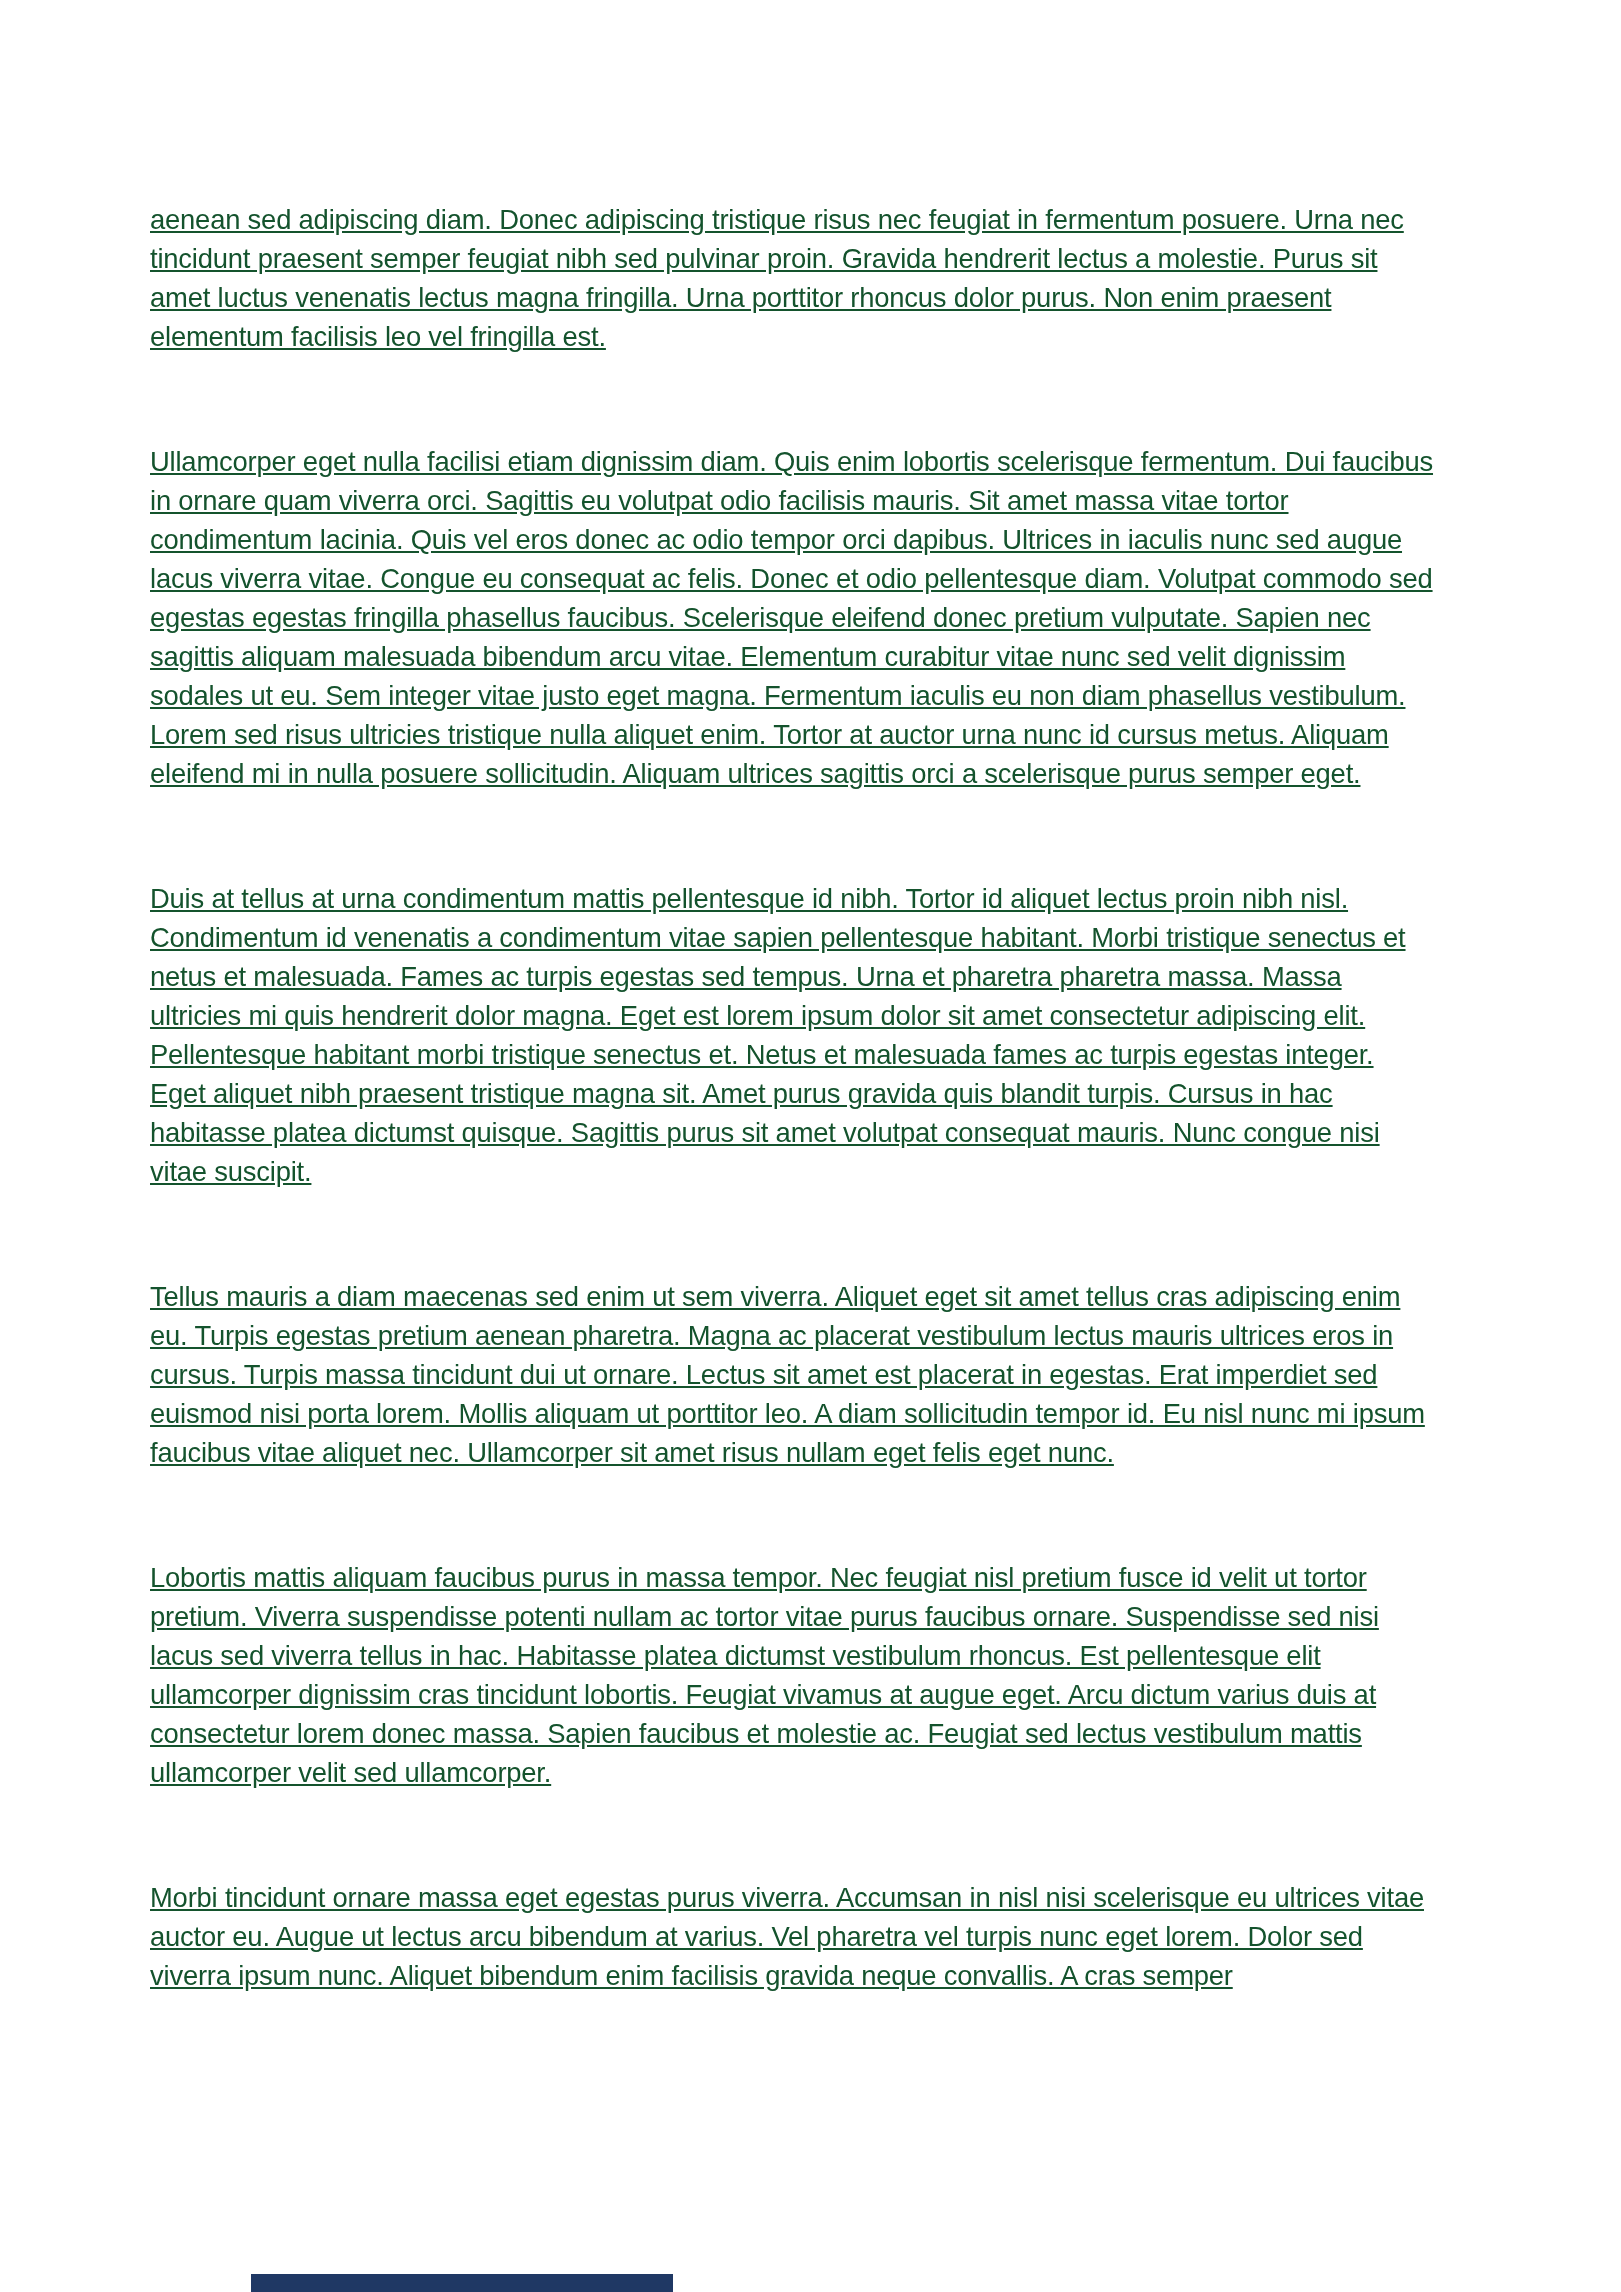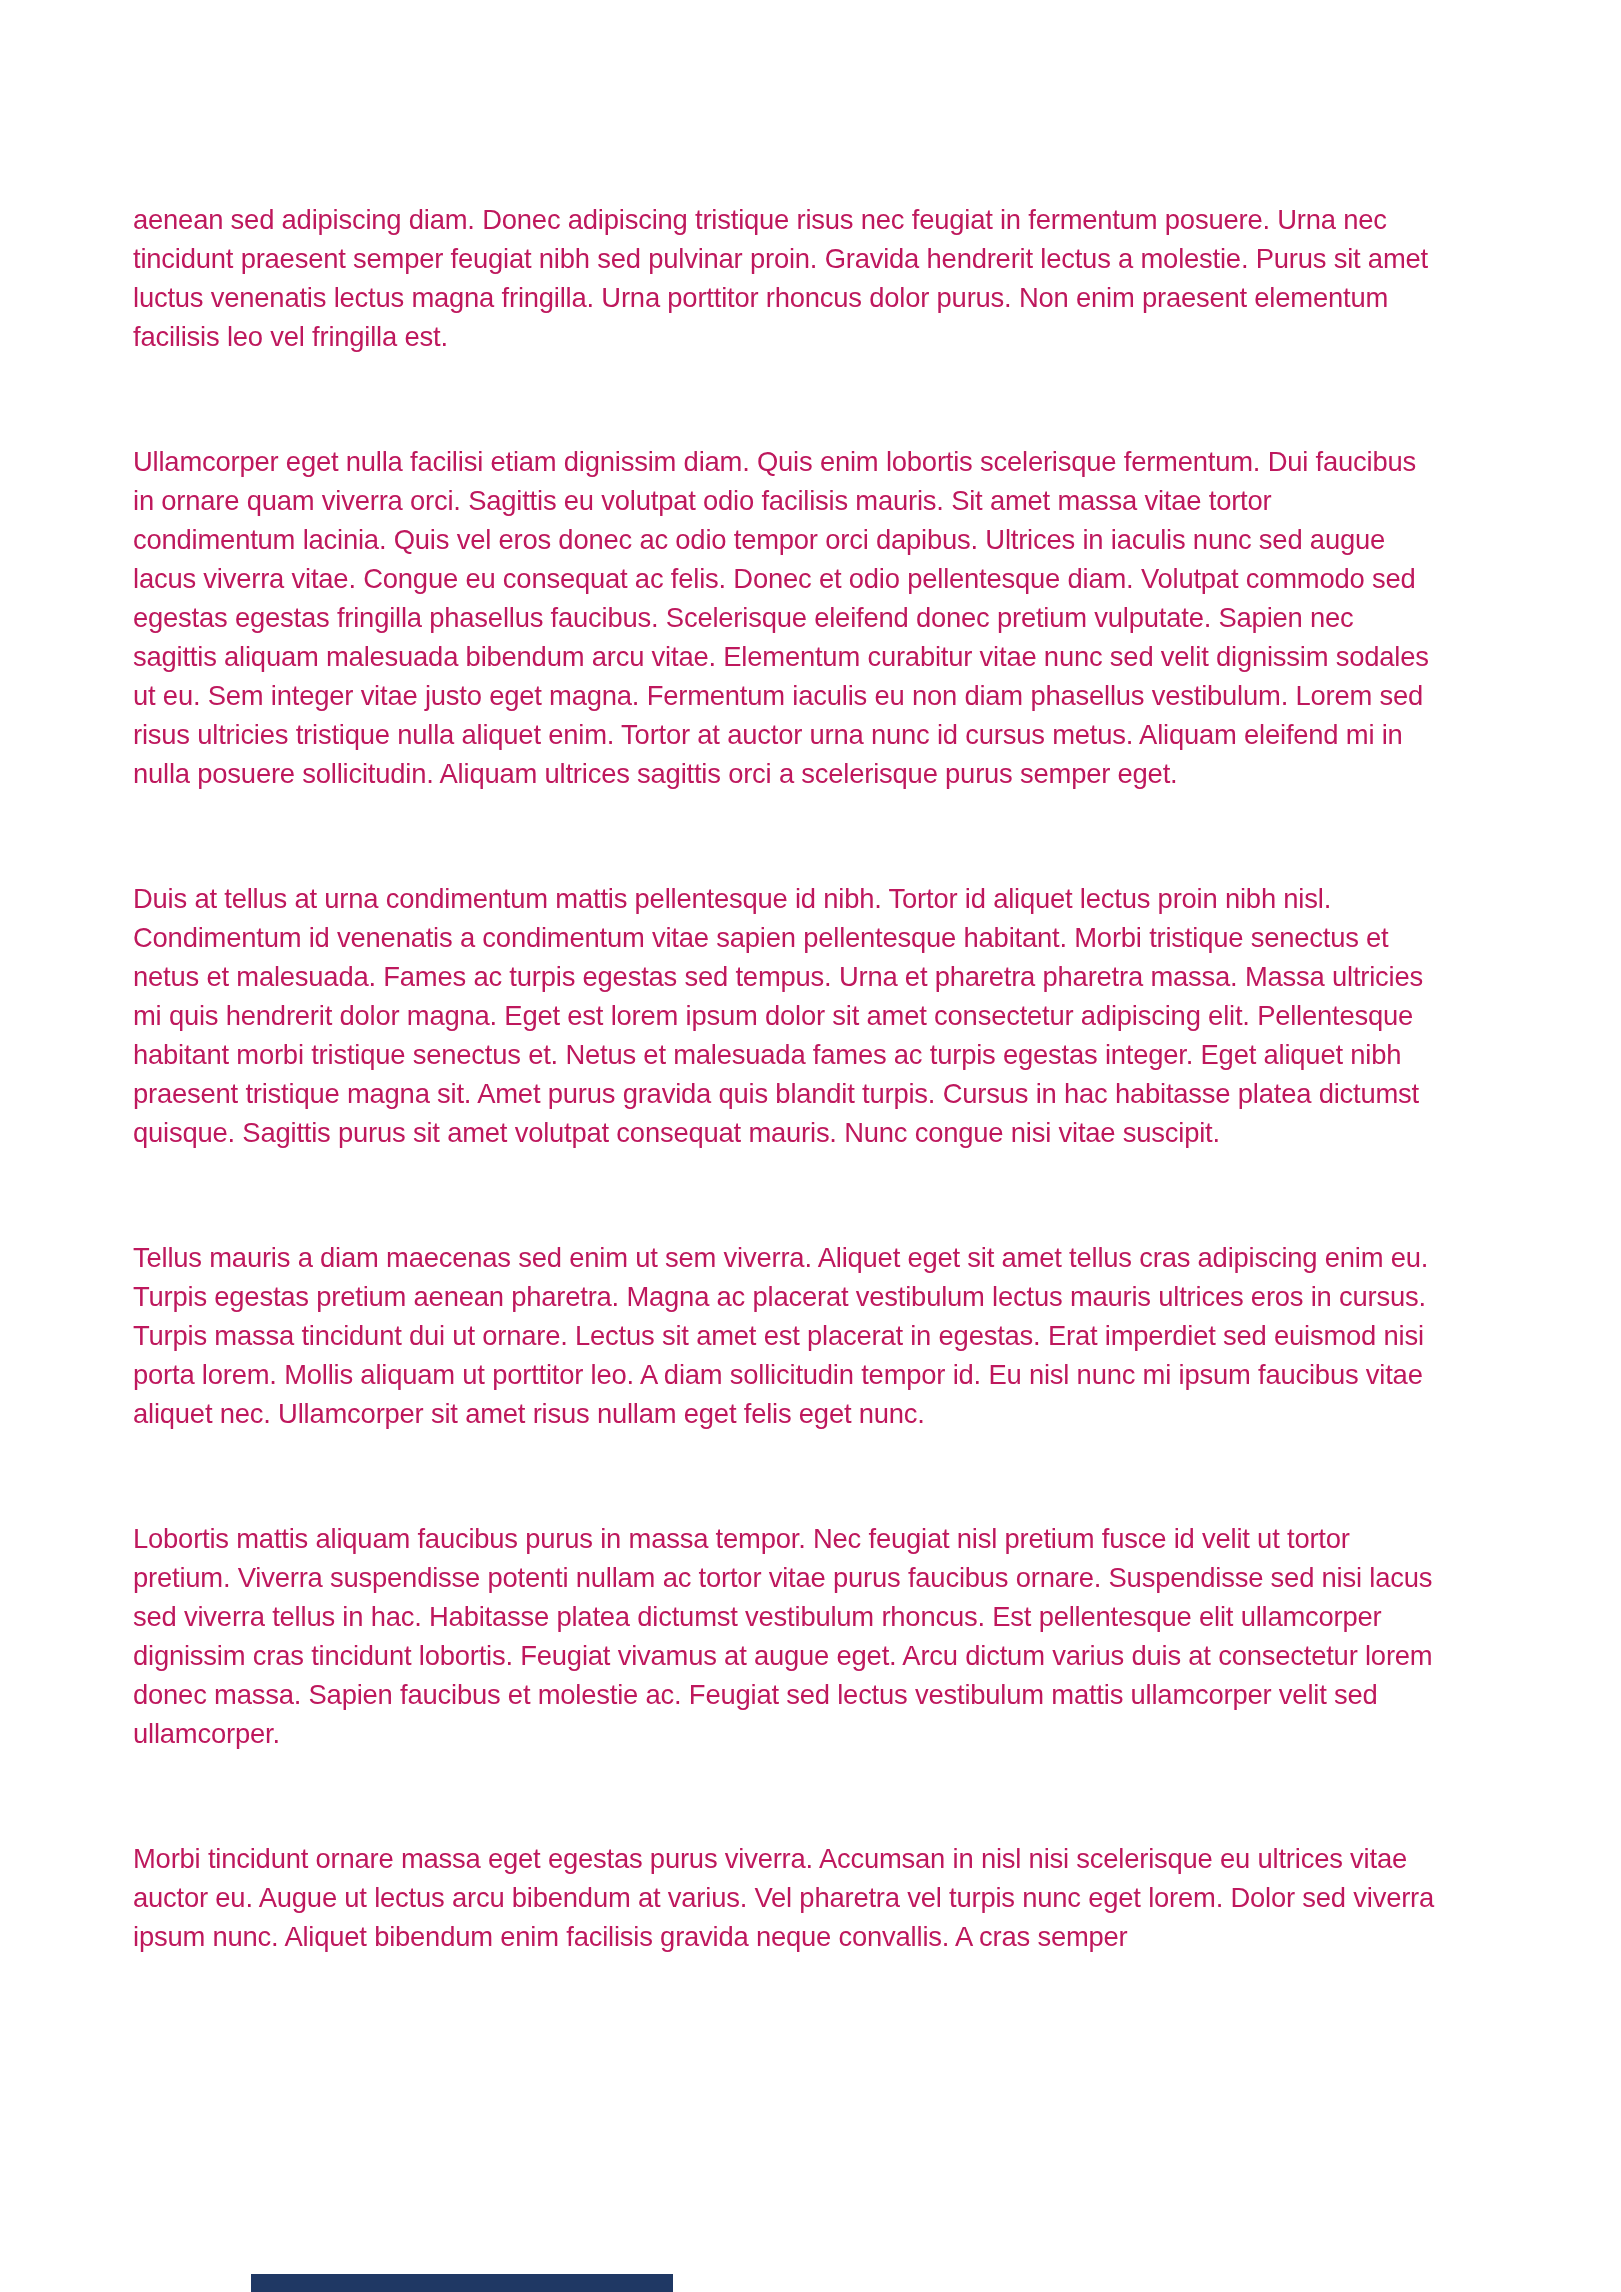--- a/index.html
+++ b/index.html
@@ -19,27 +19,28 @@
     inset: 0;
     background: #ffffff;
   }
   .text-block {
     position: absolute;
     left: 133px;
     top: 200px;
     width: 1302px;
   }
   .text-block p {
-    margin: 0 0 86px 0;
+    margin: 0 0 86px 17px;
     font-size: 27.4px;
     line-height: 39px;
     letter-spacing: -0.2px;
     font-weight: 400;
     text-align: left;
-    color: #be185d;
+    color: #14532d;
+    text-decoration: underline;
   }
   .table-edge-band {
     position: absolute;
     left: 251px;
     bottom: 0;
     width: 422px;
     height: 18.6px;
     background: #1f3864;
   }
 </style>

